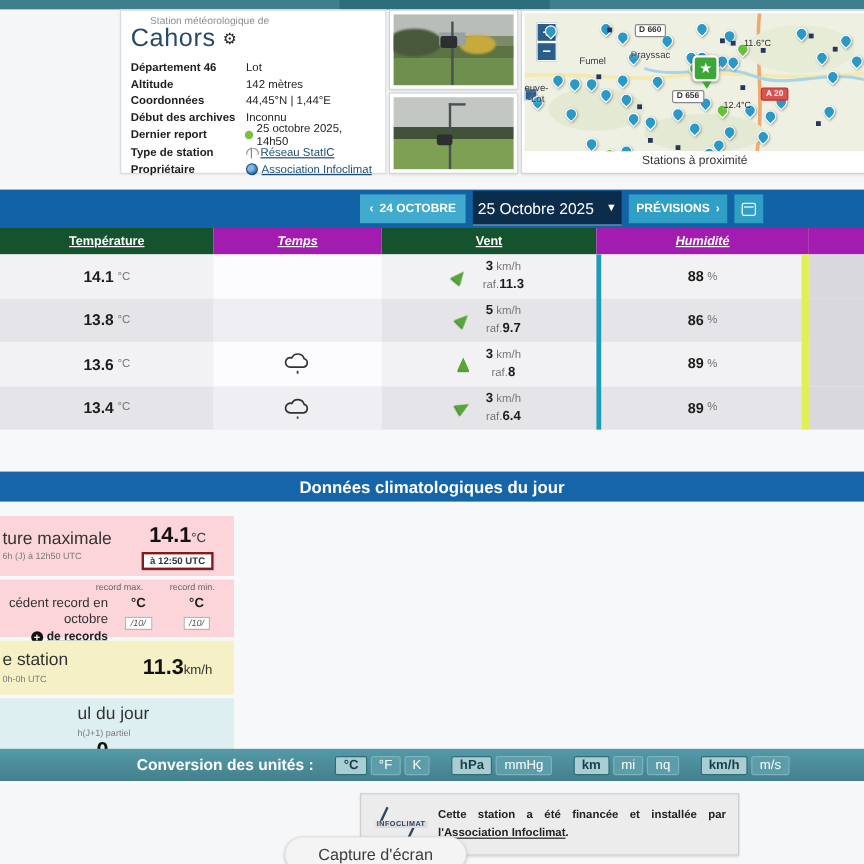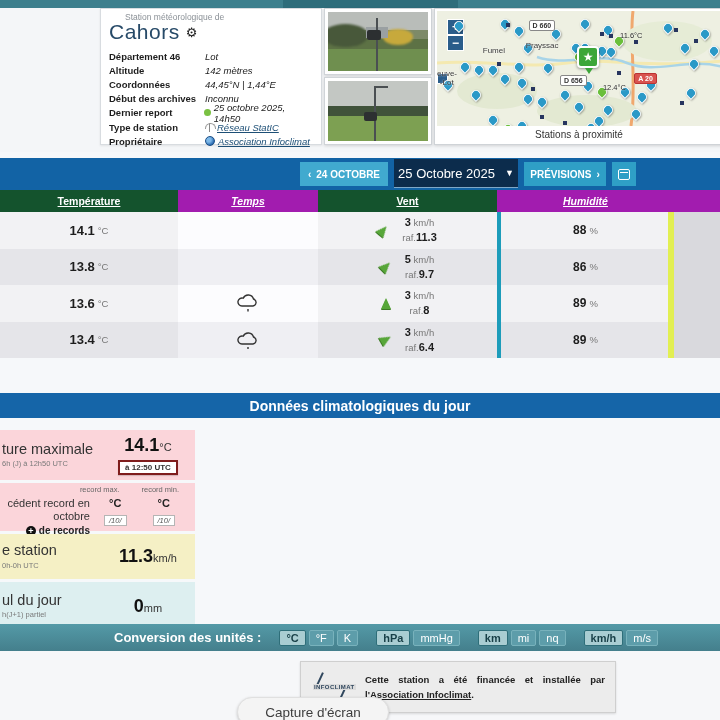--- a/index.html
+++ b/index.html
@@ -16,21 +16,21 @@
 
   
   .station-card { position:absolute; left:100px; top:0px; width:222px; height:137px; background:#fff; border:1px solid #d8dce0; box-shadow:0 1px 2px rgba(0,0,0,.08); padding:3px 8px; }
   .station-overtitle { font-size:8.5px; color:#8a9096; margin-left:16px; }
   .station-title-row { display:flex; align-items:center; gap:6px; margin-top:-2px; }
   .station-title { font-size:21px; color:#274a68; letter-spacing:.5px; }
   .gear { font-size:13px; color:#222; }
   .fields { margin-top:5px; }
   .frow { display:flex; align-items:center; height:14.2px; }
   .flabel { width:96px; font-size:9.5px; font-weight:bold; color:#1d1d1d; }
-  .fvalue { font-size:9.5px; color:#222; display:flex; align-items:center; gap:3px;font-style:italic; }
+  .fvalue { font-size:9.5px; color:#222; display:flex; align-items:center; gap:3px; }
   .fvalue a, .flink { color:#1d4f76; text-decoration:underline; }
   .dot-green { width:7px; height:7px; border-radius:50%; background:#7ac143; display:inline-block; }
   .icon-antenna { display:inline-block; width:9px; height:9px; position:relative; }
   .icon-antenna:before { content:""; position:absolute; left:4px; top:0; width:1px; height:9px; background:#888; }
   .icon-antenna:after { content:""; position:absolute; left:0; top:0; width:9px; height:5px; border:1px solid #999; border-bottom:none; border-radius:9px 9px 0 0; }
   .icon-globe { display:inline-block; width:10px; height:10px; border-radius:50%; background:radial-gradient(circle at 35% 35%, #7db8e8 0 30%, #2f6fb4 70%, #1b4e86 100%); border:1px solid #1b4e86; }
 
   
   .photo-card { position:absolute; background:#fff; border:1px solid #d0d4d8; box-shadow:0 1px 3px rgba(0,0,0,.15); padding:3px; }
   .photo1 { left:324px; top:0; width:108px; height:67px; }
@@ -103,21 +103,21 @@
   .panel { position:absolute; left:0; width:195px; padding:6px 8px 6px 2px; display:flex; align-items:center; justify-content:space-between; }
   .p-title { font-size:14.5px; color:#333; line-height:1.1; }
   .p-sub { font-size:7.5px; color:#7a7a7a; margin-top:2px; }
   .p-valblock { text-align:center; min-width:78px; }
   .p-val { font-size:18px; font-weight:bold; color:#111; }
   .p-unit { font-size:11px; font-weight:normal; color:#333; }
   .p-badge { display:inline-block; margin-top:2px; background:#fff; border:2px solid #7f1d1d; box-shadow:0 1px 1px rgba(0,0,0,.15); font-size:8px; font-weight:bold; color:#333; padding:1px 5px; }
   .panel1 { top:430px; height:50px; background:#fbd5da; }
   .panel2 { top:483px; height:48px; background:#fbd5da; display:block; padding-top:2px; }
   .panel3 { top:534px; height:45px; background:#f5f0c5; }
-  .panel4 { top:582px; height:48px; background:#ddeff0; }
+  .panel4 { top:582px; height:48px; background:#ddeff0;flex-direction:column; }
   .rec-heads { display:flex; justify-content:flex-end; gap:22px; font-size:7.5px; color:#666; padding-right:8px; }
   .rec-row { display:flex; align-items:flex-start; margin-top:3px; }
   .rec-label-block { width:88px; font-size:11px; color:#333; text-align:right; line-height:1.2; }
   .rec-link { display:flex; align-items:center; justify-content:flex-end; gap:3px; font-size:10px; font-weight:bold; color:#222; text-decoration:underline; cursor:pointer; margin-top:2px; }
   .plus-circ { width:10px; height:10px; border-radius:50%; background:#111; color:#fff; font-size:9px; line-height:10px; text-align:center; text-decoration:none; }
   .rec-cols { display:flex; gap:26px; margin-left:14px; }
   .rec-col { text-align:center; }
   .rec-val { font-size:11px; font-weight:bold; color:#222; }
   .rec-badge { display:inline-block; margin-top:2px; background:#fff; border:1px solid #b5b5b5; font-size:7.5px; font-style:italic; color:#555; padding:0 4px; }
 

